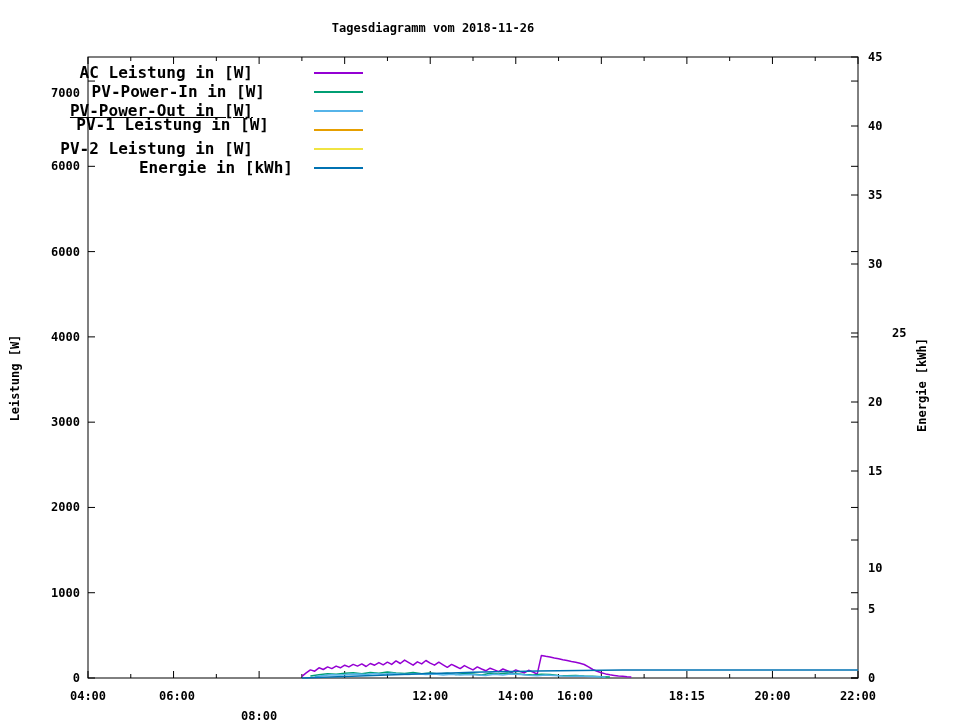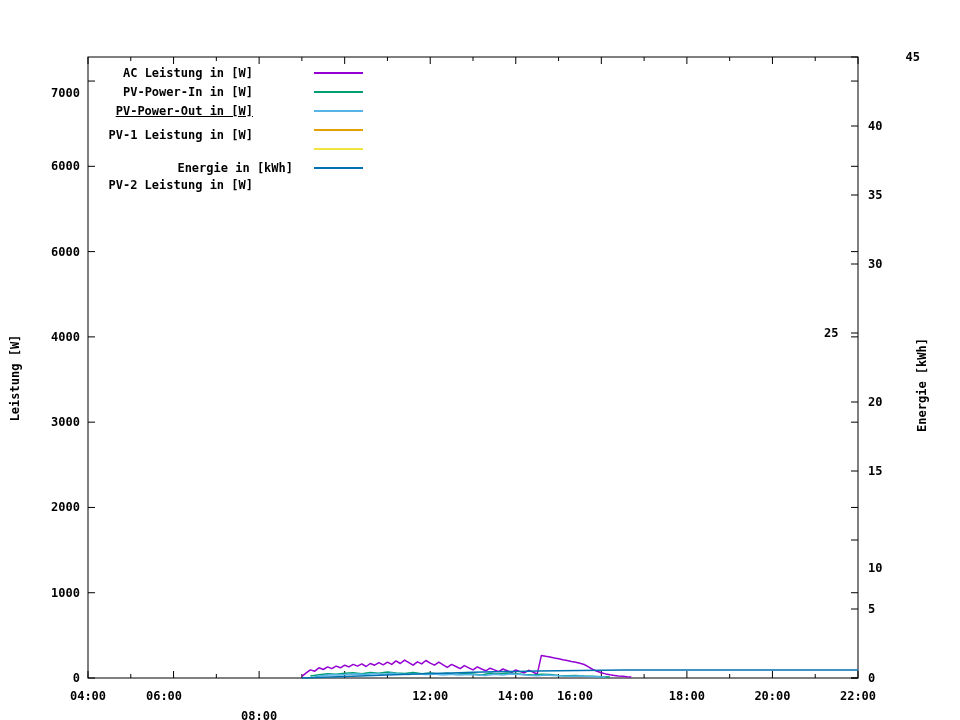--- a/index.html
+++ b/index.html
@@ -20,21 +20,21 @@
   .y2label{
     position:absolute;left:922px;top:385px;transform:translate(-50%,-50%) rotate(-90deg);
     font-size:12px;white-space:nowrap;
   }
   .tick-label{position:absolute;font-size:12px;line-height:14px;white-space:nowrap;}
   .tick-label.yleft{width:52px;text-align:right;}
   .tick-label.yright{width:52px;text-align:left;}
   .tick-label.xtick{width:60px;text-align:center;}
   .legend-label{
     position:absolute;left:0;width:253px;text-align:right;
-    font-size:12px;line-height:14px;white-space:nowrap;
+    font-size:16px;line-height:14px;white-space:nowrap;
   }
 </style>
 </head>
 <body>
 
 <div id="canvas">
   <svg id="plot-svg" width="960" height="720">
       <rect x="88" y="57" width="770" height="621" fill="none" stroke="#000" stroke-width="1"></rect>
       <line x1="88" y1="678" x2="88" y2="671" stroke="#000"></line>
       <line x1="88" y1="57" x2="88" y2="64" stroke="#000"></line>
@@ -104,53 +104,54 @@
       <polyline points="310.4,676.1 319.0,674.8 327.6,673.7 336.1,674.2 344.7,673.2 353.2,672.7 361.8,673.7 370.3,672.4 378.9,673.3 387.4,672.0 396.0,672.9 404.6,673.4 413.1,672.5 421.7,673.7 430.2,672.9 438.8,674.1 447.3,673.2 455.9,674.4 464.4,673.6 473.0,674.1 481.6,674.9 490.1,673.2 498.7,674.1 507.2,672.9 515.8,673.7 524.3,674.6 532.9,675.1 541.4,674.2 550.0,674.6 558.6,675.4 567.1,675.8 575.7,675.4 584.2,676.0 592.8,676.3 601.3,676.7 609.9,677.0" fill="none" stroke="#009e73" stroke-width="1.5" stroke-linejoin="round"></polyline>
       <polyline points="314.7,676.7 323.3,675.6 331.8,674.8 340.4,675.1 348.9,674.2 357.5,673.9 366.1,674.6 374.6,673.6 383.2,674.2 391.7,673.2 400.3,673.9 408.8,674.4 417.4,673.7 425.9,674.6 434.5,673.9 443.1,674.9 451.6,674.2 460.2,675.1 468.7,674.4 477.3,674.9 485.8,675.6 494.4,674.2 502.9,674.9 511.5,673.9 520.1,674.6 528.6,675.3 537.2,675.8 545.7,675.1 554.3,675.4 562.8,676.0 571.4,676.3 579.9,676.1 588.5,676.5 597.1,676.8 605.6,677.1" fill="none" stroke="#56b4e9" stroke-width="1.5" stroke-linejoin="round"></polyline>
       <polyline points="301.9,677.9 323.3,677.3 344.7,676.6 366.1,675.8 387.4,675.1 408.8,674.3 430.2,673.6 451.6,672.9 473.0,672.3 494.4,671.8 515.8,671.4 537.2,671.1 558.6,670.7 579.9,670.4 601.3,670.3 622.7,670.1 858.0,670.1" fill="none" stroke="#0072b2" stroke-width="1.5" stroke-linejoin="round"></polyline>
       <line x1="314" y1="73" x2="363" y2="73" stroke="#9400d3" stroke-width="2"></line>
       <line x1="314" y1="92" x2="363" y2="92" stroke="#009e73" stroke-width="2"></line>
       <line x1="314" y1="111" x2="363" y2="111" stroke="#56b4e9" stroke-width="2"></line>
       <line x1="314" y1="130" x2="363" y2="130" stroke="#e69f00" stroke-width="2"></line>
       <line x1="314" y1="149" x2="363" y2="149" stroke="#f0e442" stroke-width="2"></line>
       <line x1="314" y1="168" x2="363" y2="168" stroke="#0072b2" stroke-width="2"></line>
     </svg>
+  <div class="chart-title">Tagesdiagramm vom 2018-11-26</div>
   <div class="ylabel">Leistung [W]</div>
   <div class="y2label">Energie [kWh]</div>
   <div id="labels-layer">
       <div class="tick-label yleft" style="left: 28px; top: 671px;">0</div>
       <div class="tick-label yleft" style="left: 28px; top: 585.721px;">1000</div>
       <div class="tick-label yleft" style="left: 28px; top: 500.442px;">2000</div>
       <div class="tick-label yleft" style="left: 28px; top: 415.164px;">3000</div>
       <div class="tick-label yleft" style="left: 28px; top: 329.885px;">4000</div>
       <div class="tick-label yleft" style="left: 28px; top: 244.606px;">6000</div>
       <div class="tick-label yleft" style="left: 28px; top: 159.327px;">6000</div>
       <div class="tick-label yleft" style="left: 28px; top: 86px;">7000</div>
       <div class="tick-label yright" style="left: 868px; top: 671px;">0</div>
       <div class="tick-label yright" style="left: 868px; top: 602px;">5</div>
       <div class="tick-label yright" style="left: 868px; top: 534px; margin-top: 27px;">10</div>
       <div class="tick-label yright" style="left: 868px; top: 464px;">15</div>
       <div class="tick-label yright" style="left: 868px; top: 395px;">20</div>
-      <div class="tick-label yright" style="left: 824px; top: 326px;">25</div>
+      <div class="tick-label yright" style="left: 892px; top: 326px;">25</div>
       <div class="tick-label yright" style="left: 868px; top: 257px;">30</div>
       <div class="tick-label yright" style="left: 868px; top: 188px;">35</div>
       <div class="tick-label yright" style="left: 868px; top: 119px;">40</div>
-      <div class="tick-label yright" style="left: 868px; top: 50px; text-align: right;">45</div>
+      <div class="tick-label yright" style="left: 868px; top: 50px;">45</div>
       <div class="tick-label xtick" style="left: 58px; top: 689px;">04:00</div>
-      <div class="tick-label xtick" style="left: 134px; top: 689px;">06:00</div>
+      <div class="tick-label xtick" style="left: 147px; top: 689px;">06:00</div>
       <div class="tick-label xtick" style="left: 229.111px; top: 689px; margin-top: 20px;">08:00</div>
       <div class="tick-label xtick" style="left: 314.667px; top: 689px; margin-top: 29px;">10:00</div>
       <div class="tick-label xtick" style="left: 400.222px; top: 689px;">12:00</div>
       <div class="tick-label xtick" style="left: 485.778px; top: 689px;">14:00</div>
       <div class="tick-label xtick" style="left: 545px; top: 689px;">16:00</div>
-      <div class="tick-label xtick" style="left: 656.889px; top: 689px;">18:00</div>
+      <div class="tick-label xtick" style="left: 656.889px; top: 689px;">18:15</div>
       <div class="tick-label xtick" style="left: 742.444px; top: 689px;">20:00</div>
       <div class="tick-label xtick" style="left: 828px; top: 689px;">22:00</div>
     </div>
   <div id="legend-layer">
       <div class="legend-label" style="top: 66px;">AC Leistung in [W]</div>
-      <div class="legend-label" style="top: 85px;">PV-Power-In in [W]</div>
+      <div class="legend-label" style="top: 85px; padding-left: 12px;">PV-Power-In in [W]</div>
       <div class="legend-label" style="top: 104px; text-decoration: underline;">PV-Power-Out in [W]</div>
-      <div class="legend-label" style="top: 128px;">PV-1 Leistung in [W]</div>
-      <div class="legend-label" style="top: 142px; margin-top: 36px;">PV-2 Leistung in [W]</div>
+      <div class="legend-label" style="top: 118px; padding-left: 16px;">PV-1 Leistung in [W]</div>
+      <div class="legend-label" style="top: 142px;">PV-2 Leistung in [W]</div>
       <div class="legend-label" style="top: 161px; margin-left: 40px;">Energie in [kWh]</div>
     </div>
 </div>
 
 </body></html>

